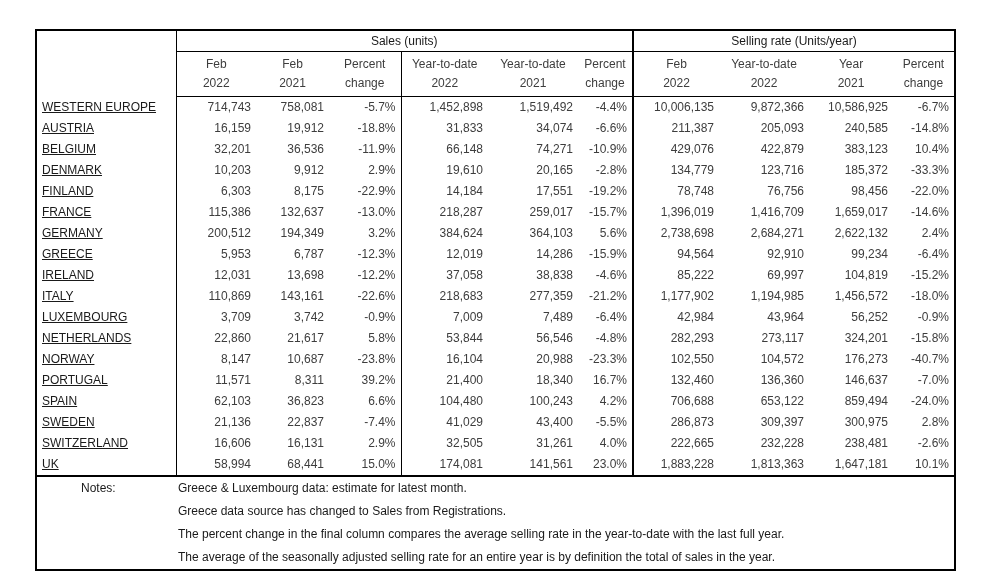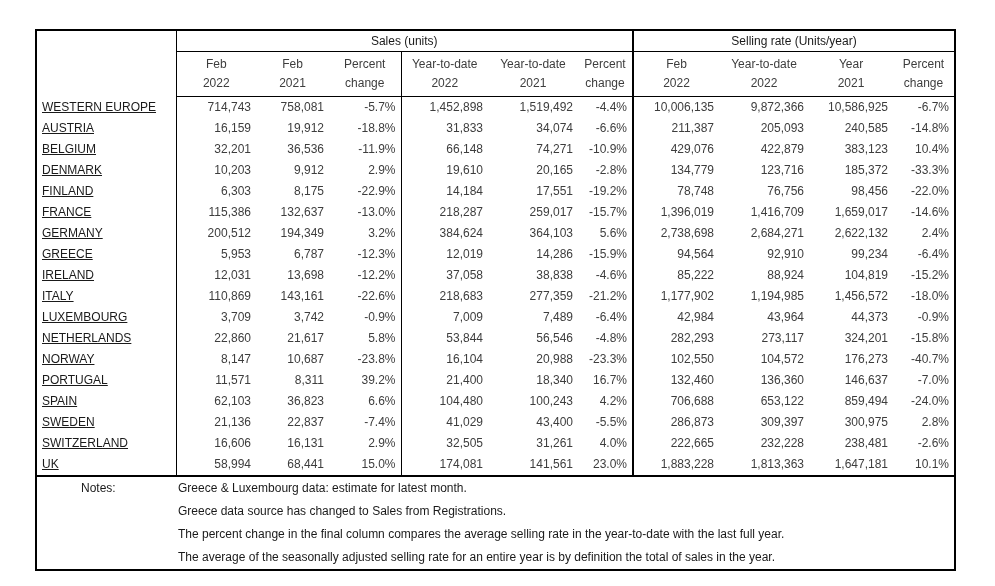--- a/index.html
+++ b/index.html
@@ -229,21 +229,21 @@
 
   <tr>
     <td class="c-label">IRELAND</td>
     <td class="num">12,031</td>
     <td class="num">13,698</td>
     <td class="num g-end">-12.2%</td>
     <td class="num">37,058</td>
     <td class="num">38,838</td>
     <td class="num sec-end">-4.6%</td>
     <td class="num">85,222</td>
-    <td class="num">88,924</td>
+    <td class="num">69,997</td>
     <td class="num">104,819</td>
     <td class="num">-15.2%</td>
   </tr>
 
   <tr>
     <td class="c-label">ITALY</td>
     <td class="num">110,869</td>
     <td class="num">143,161</td>
     <td class="num g-end">-22.6%</td>
     <td class="num">218,683</td>
@@ -258,21 +258,21 @@
   <tr>
     <td class="c-label">LUXEMBOURG</td>
     <td class="num">3,709</td>
     <td class="num">3,742</td>
     <td class="num g-end">-0.9%</td>
     <td class="num">7,009</td>
     <td class="num">7,489</td>
     <td class="num sec-end">-6.4%</td>
     <td class="num">42,984</td>
     <td class="num">43,964</td>
-    <td class="num">44,373</td>
+    <td class="num">56,252</td>
     <td class="num">-0.9%</td>
   </tr>
 
   <tr>
     <td class="c-label">NETHERLANDS</td>
     <td class="num">22,860</td>
     <td class="num">21,617</td>
     <td class="num g-end">5.8%</td>
     <td class="num">53,844</td>
     <td class="num">56,546</td>

